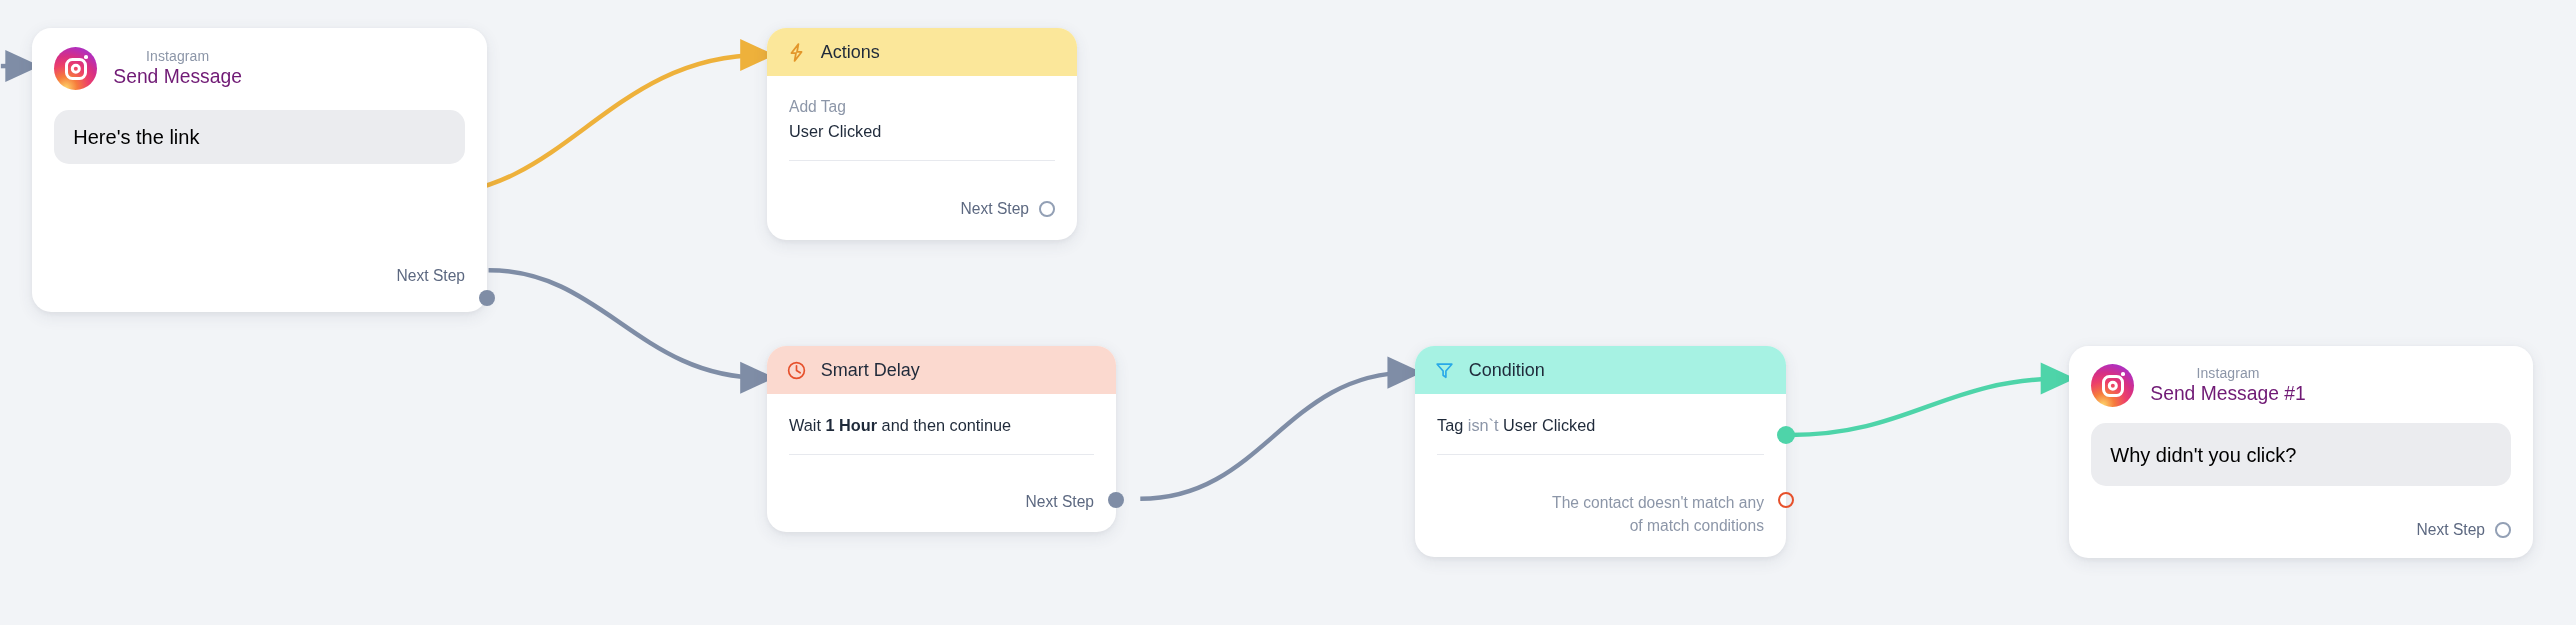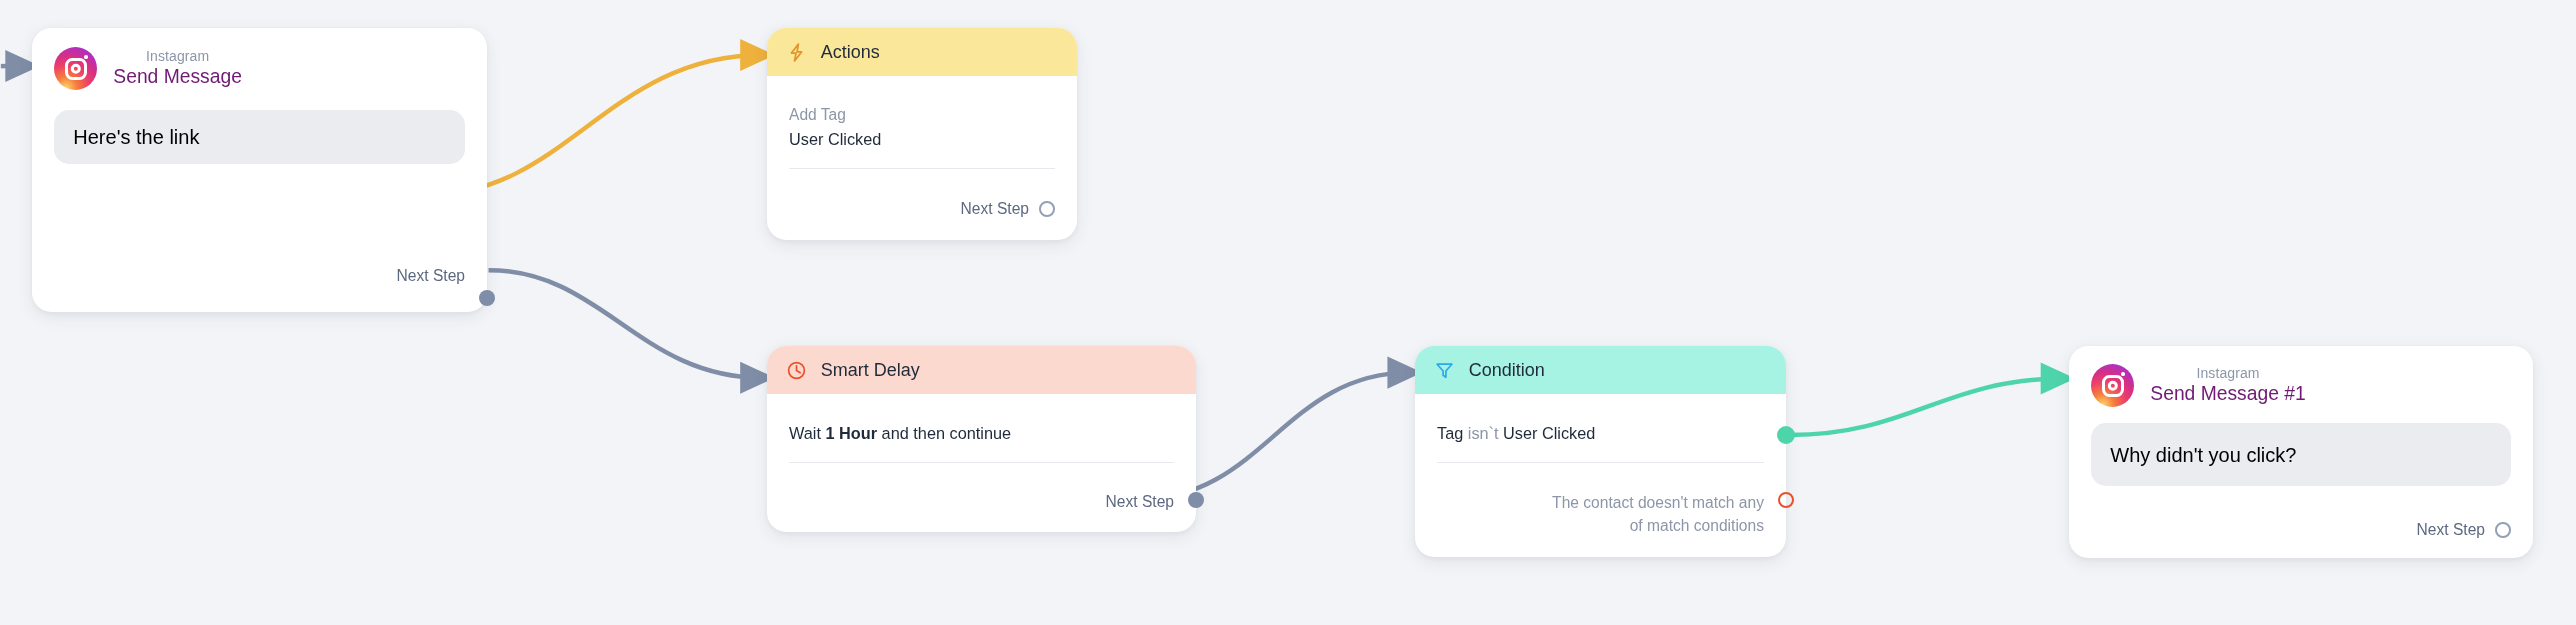--- a/index.html
+++ b/index.html
@@ -140,21 +140,21 @@
     height: 48px;
     padding: 0 19.3px;
     border-radius: 19.3px 19.3px 0 0;
     box-sizing: border-box;
   }
   .node-header .hdr-title {
     font-size: 18px;
     color: #1f2a3a;
   }
   .hdr-icon { width: 21px; height: 21px; flex: none; display:flex; align-items:center; justify-content:center;}
-  .node-body { padding: 22px 22px 8px 22px; margin-top: 8px; }
+  .node-body { padding: 22px 22px 8px 22px; }
   .body-line {
     font-size: 16.3px;
     color: #1f2a3a;
     padding-bottom: 19.3px;
   }
   .body-line .muted { color: #8c96a8; }
   .body-line b { font-weight: 700; }
   .body-sub {
     font-size: 15.6px;
     color: #8c96a8;
@@ -198,21 +198,21 @@
     background: transparent;
   }
   .side-port {
     position: absolute;
     z-index: 3;
   }
 
   
   #node-send-message   { left: 32px;   top: 28px;  width: 455px;  height: 284px; }
   #node-actions        { left: 767px; top: 28px;  width: 310px;  height: 212px; }
-  #node-smart-delay    { left: 767px; top: 346px; width: 429px;  height: 186px; }
+  #node-smart-delay    { left: 767px; top: 346px; width: 349px;  height: 186px; }
   #node-condition      { left: 1415px; top: 346px; width: 371px;  height: 211px; }
   #node-send-message-1 { left: 2069px; top: 346px; width: 464px;  height: 212px; }
 </style>
 </head>
 <body>
 
 <div id="canvas">
 
   <svg id="wires" viewBox="0 0 3468 842">
     <defs>

